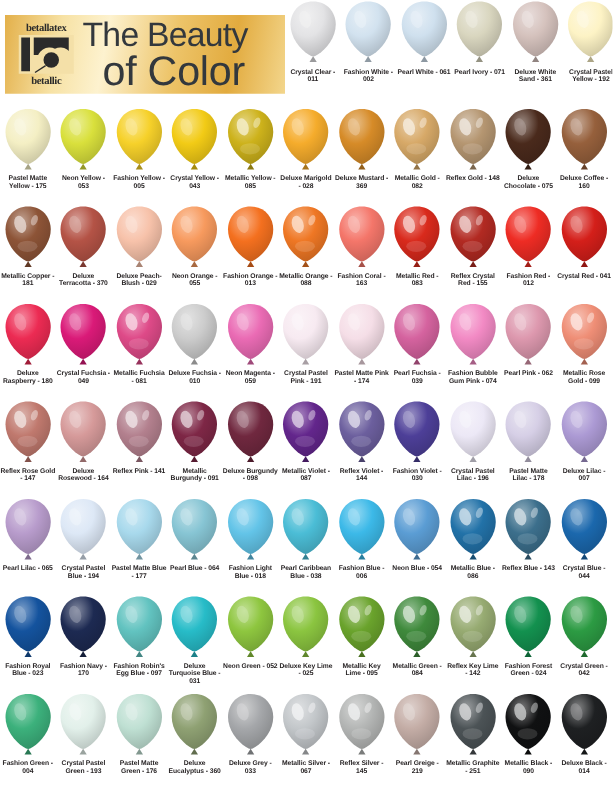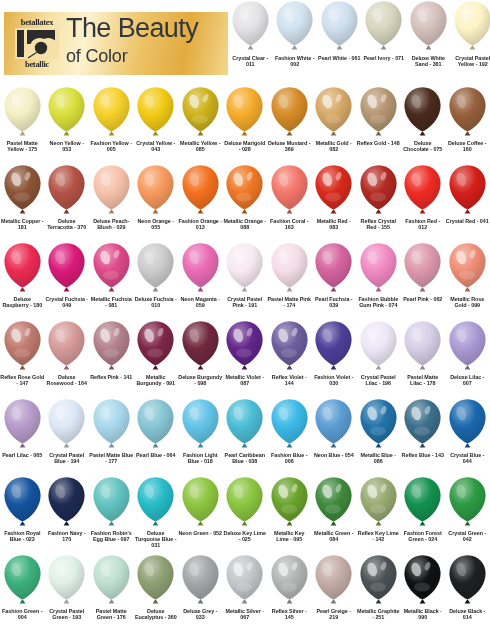--- a/index.html
+++ b/index.html
@@ -42,21 +42,21 @@
     width:46px;height:33px;display:block;
   }
   .banner-title{
     position:absolute;left:62px;top:2px;
     color:#33383d;
   }
   .bt-line1{
     font-size:27px;font-weight:normal;line-height:29px;letter-spacing:-0.6px;
   }
   .bt-line2{
-    font-size:18px;font-weight:normal;line-height:27px;letter-spacing:-0.2px;
+    font-size:33px;font-weight:normal;line-height:27px;letter-spacing:-0.2px;margin-left:16px;
   }
 
   
   .grid{
     display:flex;flex-direction:column;
   }
   .row{
     display:flex;
     flex-direction:row;
     align-items:flex-start;

